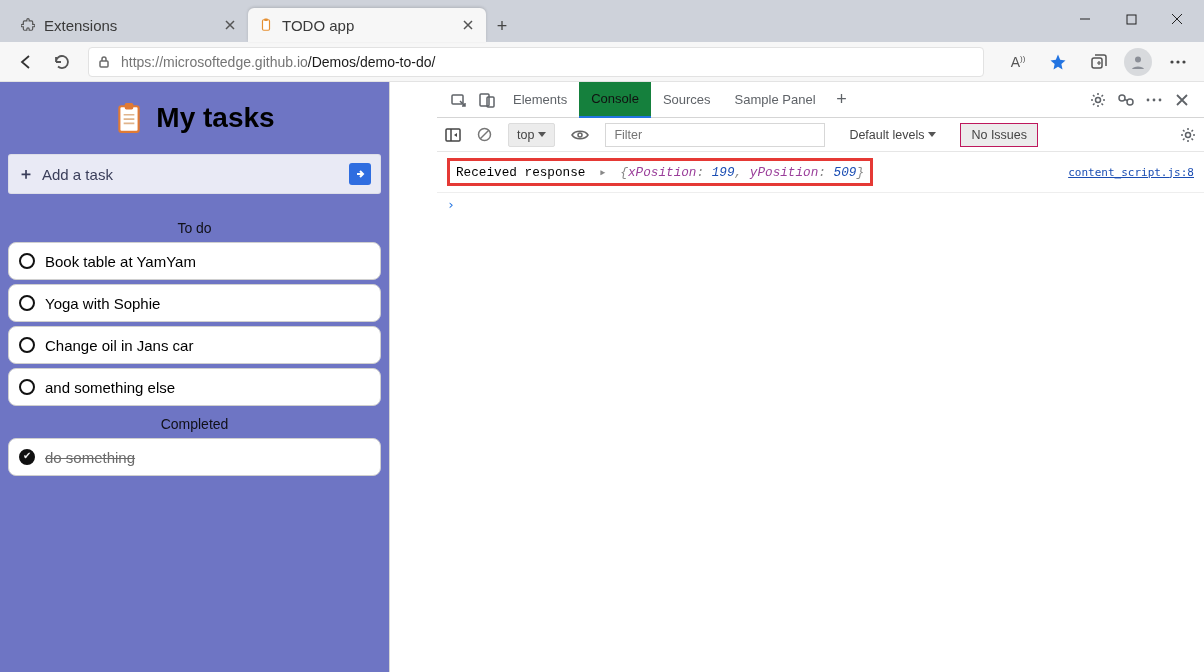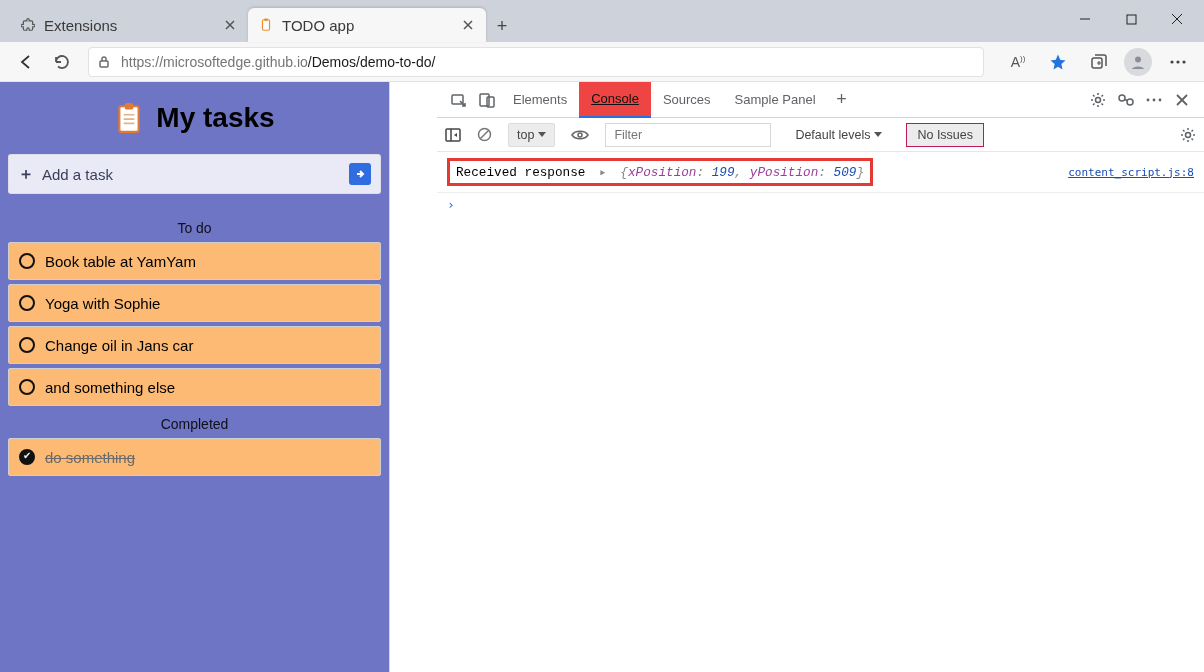--- a/index.html
+++ b/index.html
@@ -30,37 +30,37 @@
 
   
   .todo-pane { width: 389px; background:#6e75c4; padding: 20px 8px; color:#000; }
   .todo-head { display:flex; align-items:center; justify-content:center; gap:12px; margin-bottom:20px;}
   .todo-head h1 { font-size:28px; font-weight:700; }
   .clip-ico { width:30px; height:30px; display:flex;align-items:center;justify-content:center;}
   .addbox { background:#e9eaf5; border-radius:3px; height:40px; display:flex; align-items:center; padding:0 10px; font-size:15px; color:#3a3e5a; margin-bottom:20px; box-shadow: inset 0 0 0 1px rgba(0,0,0,.05);}
   .addbox .plus { margin-right:8px; font-size:16px; font-weight:700;}
   .addbox .go { margin-left:auto; width:22px;height:22px;border-radius:3px;background:#2f6de0;display:flex;align-items:center;justify-content:center;color:#fff;font-size:12px;}
   .section-label { text-align:center; font-size:14px; color:#101017; padding:6px 0;}
-  .task { background:#fdba74; border:1px solid #cfcfcf; border-radius:2px; height:38px; display:flex; align-items:center; padding:0 10px; font-size:15px; margin-bottom:4px;}
+  .task { background:#ffffff; border:1px solid #cfcfcf; border-radius:8px; height:38px; display:flex; align-items:center; padding:0 10px; font-size:15px; margin-bottom:4px;}
   .task .circ { width:16px;height:16px;border:2px solid #111;border-radius:50%; margin-right:10px; flex:none;}
   .task .circ.done { background:#111; position:relative;}
   .task .circ.done::after{content:"✔";color:#efefef;font-size:10px;position:absolute;left:2px;top:-1px;}
   .task .txt.done { text-decoration: line-through; color:#6b6b6b;}
 
   
   .dev { flex:1; display:flex; flex-direction:column; border-left:1px solid #d5d5d5; background:#fff;padding-left:47px;}
   .dev .tabbar { height:36px; border-bottom:1px solid #d5d5d5; display:flex; align-items:center; padding:0 8px; font-size:13px; color:#5f6368;}
   .dev .tabbar .dtab { padding:0 12px; height:36px; display:flex; align-items:center; cursor:default;}
-  .dev .tabbar .dtab.active { color:#111; border-bottom:2px solid #2374e1; background:#ef4444;text-decoration:underline;}
+  .dev .tabbar .dtab.active { color:#111; border-bottom:2px solid #2374e1; background:#15803d;}
   .dev .tabbar .ico { width:28px; display:flex; align-items:center; justify-content:center;}
   .dev .tabbar .spacer { flex:1;}
   .dev .filterbar { height:34px; border-bottom:1px solid #e6e6e6; display:flex; align-items:center; gap:16px; padding:0 8px; font-size:12.5px; color:#444;}
   .dev .filterbar .chip { height:24px; padding:0 8px; display:flex; align-items:center; border-radius:2px;}
   .dev .filterbar .chip.drop { background:#ececec; border:1px solid #dcdcdc;}
-  .dev .filterbar input.filter { height:24px; width:166px; border:1px solid #d7d7d7; padding:0 8px; font-size:12.5px; color:#4d7c0f;}
+  .dev .filterbar input.filter { height:24px; width:220px; border:1px solid #d7d7d7; padding:0 8px; font-size:12.5px; color:#4d7c0f;}
   .dev .filterbar .issues { background:#ececec; border:1px solid #be185d; padding:0 10px; height:24px; display:flex; align-items:center;}
   .dev .filterbar .gear { margin-left:auto;}
   .dev .row { padding:6px 10px; font-family: Consolas, "Courier New", monospace; font-size:12.7px; display:flex; align-items:center; border-bottom:1px solid #eee;}
   .dev .row .hl { border:3px solid #e53935; padding:3px 6px;}
   .dev .row .obj { color:#888; font-style:italic;text-align:right;}
   .dev .row .obj .key { color:#9a3e9a; font-style:italic;}
   .dev .row .obj .num { color:#1a4db3; font-style:italic;}
   .dev .row .arrow { color:#888; margin:0 6px; font-style:normal;}
   .dev .row .src { margin-left:auto; color:#1a4db3; text-decoration:underline; font-family: Consolas, monospace; font-size:11px;}
   .dev .prompt { padding:4px 10px; color:#2374e1; font-family: Consolas, monospace;}

